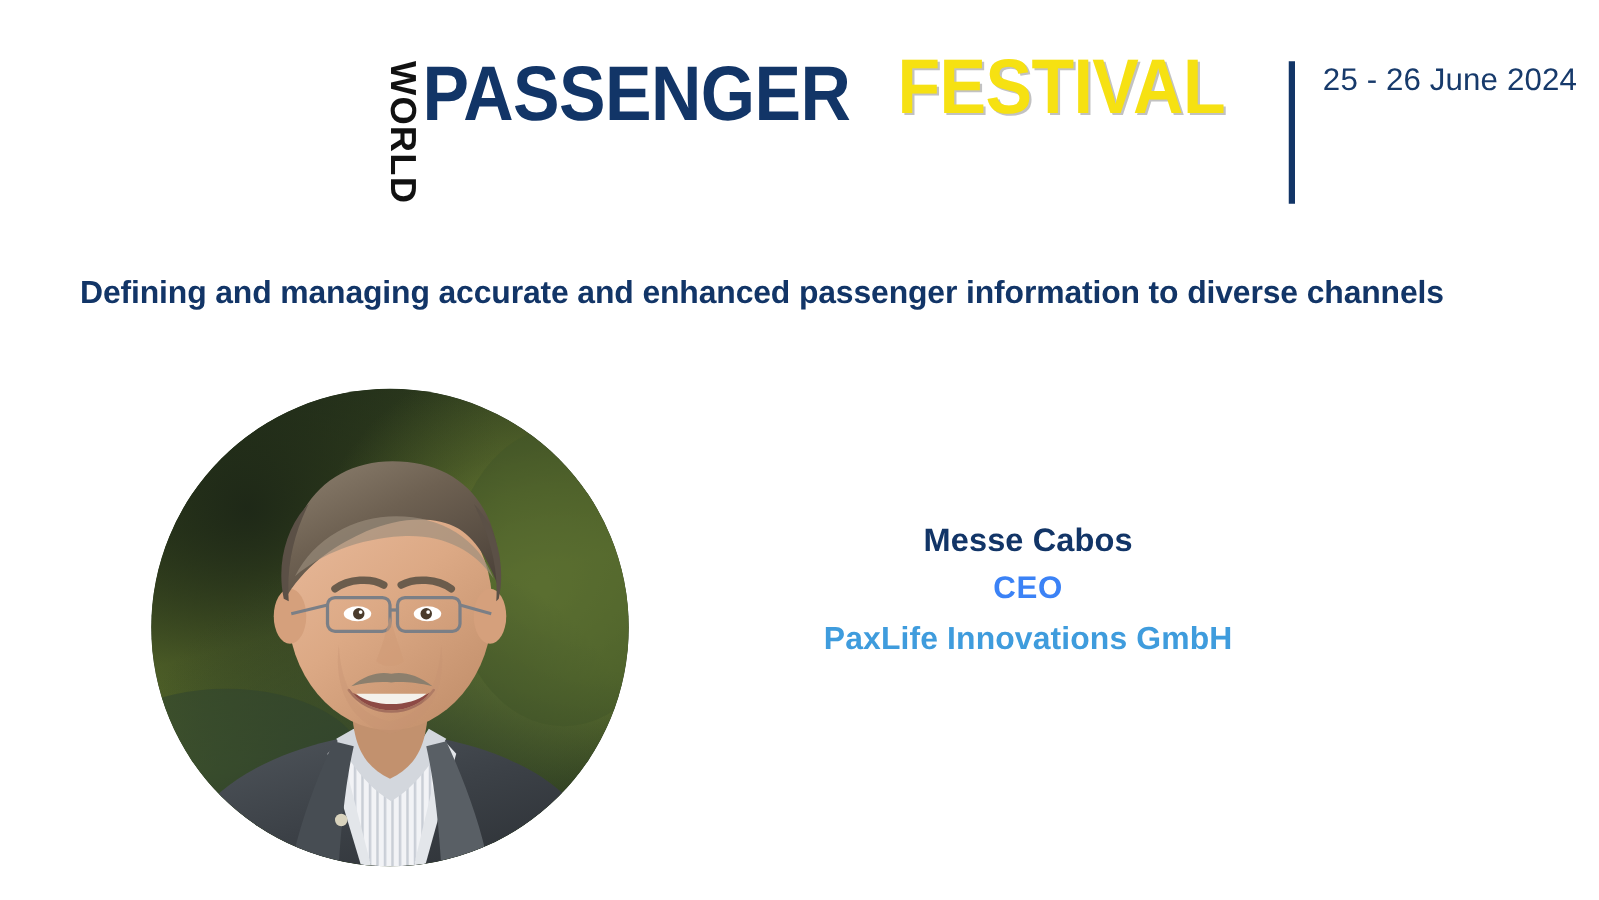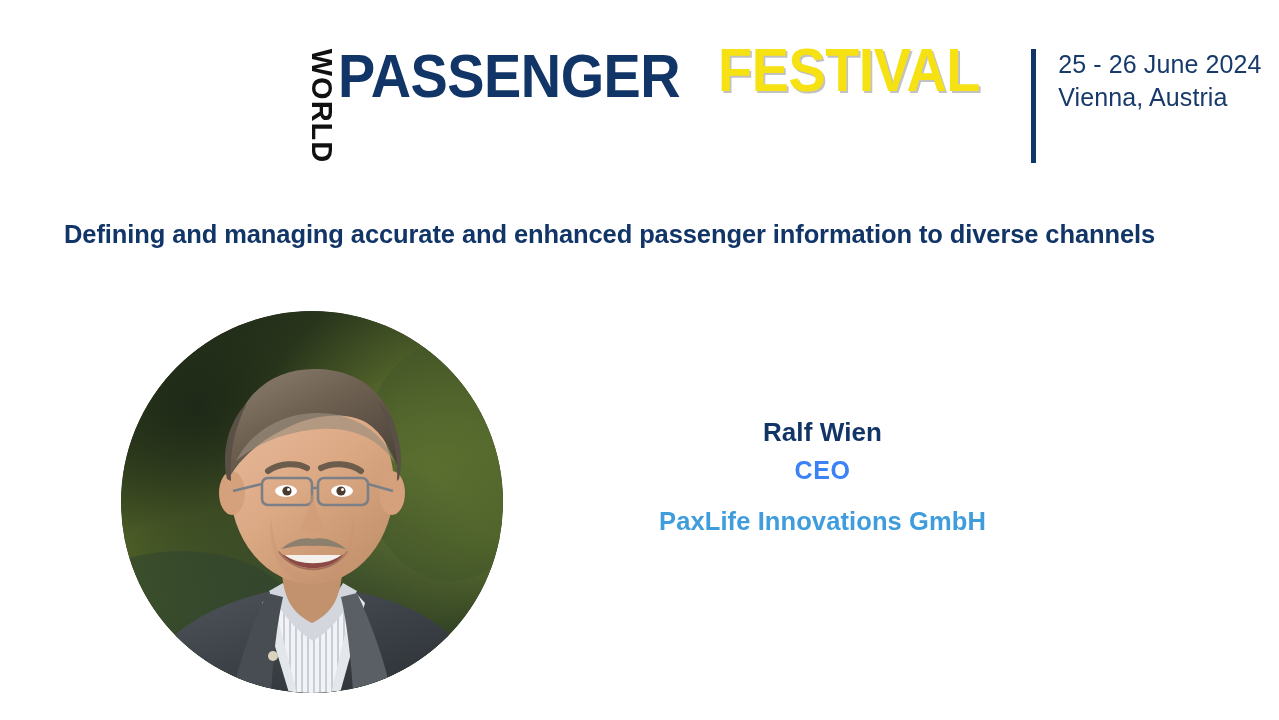--- a/index.html
+++ b/index.html
@@ -171,21 +171,21 @@
     color: #3b82f6;
     letter-spacing: 0.6px;
   }
   .speaker-company {
     font-family: "Liberation Sans", "DejaVu Sans", sans-serif;
     font-weight: 700;
     font-size: 25.5px;
     line-height: 1.5;
     color: #3f9cdd;
     letter-spacing: 0.1px;
-    margin-top: 13px;
+    margin-top: 3px;
   }
 </style>
 </head>
 <body>
 
 <div class="slide">
 
   <div class="logo-lockup">
 
     <div class="logo-mark">
@@ -195,21 +195,20 @@
       <div class="logo-words">
         <span class="logo-passenger">PASSENGER</span>
         <span class="logo-festival">FESTIVAL</span>
       </div>
     </div>
 
     <div class="logo-divider"></div>
 
     <div class="logo-eventinfo">
       <div>25 - 26 June 2024</div>
-      <div>Vienna, Austria</div>
     </div>
 
   </div>
 
   <div class="session-title">Defining and managing accurate and enhanced passenger information to diverse channels</div>
 
   <div class="portrait">
     <svg viewBox="0 0 382 382" xmlns="http://www.w3.org/2000/svg" aria-hidden="true">
       <defs>
         <clipPath id="circleClip">
@@ -323,18 +322,18 @@
         <path d="M164 244 C 176 255, 208 255, 220 244 Z" fill="#f4f1ec"></path>
         <path d="M158 241 C 174 264, 210 264, 226 241" stroke="#a4705e" stroke-width="2" fill="none" stroke-linecap="round"></path>
 
         <path d="M150 205 C 146 238, 158 268, 191 276 C 224 268, 236 238, 232 205
                  C 230 240, 216 262, 191 266 C 166 262, 152 240, 150 205 Z" fill="#c59273" opacity="0.35"></path>
       </g>
     </svg>
   </div>
 
   <div class="speaker-block">
-    <div class="speaker-name">Ralf Wien</div>
+    <div class="speaker-name">Messe Cabos</div>
     <div class="speaker-role">CEO</div>
     <div class="speaker-company">PaxLife Innovations GmbH</div>
   </div>
 
 </div>
 
 </body></html>

